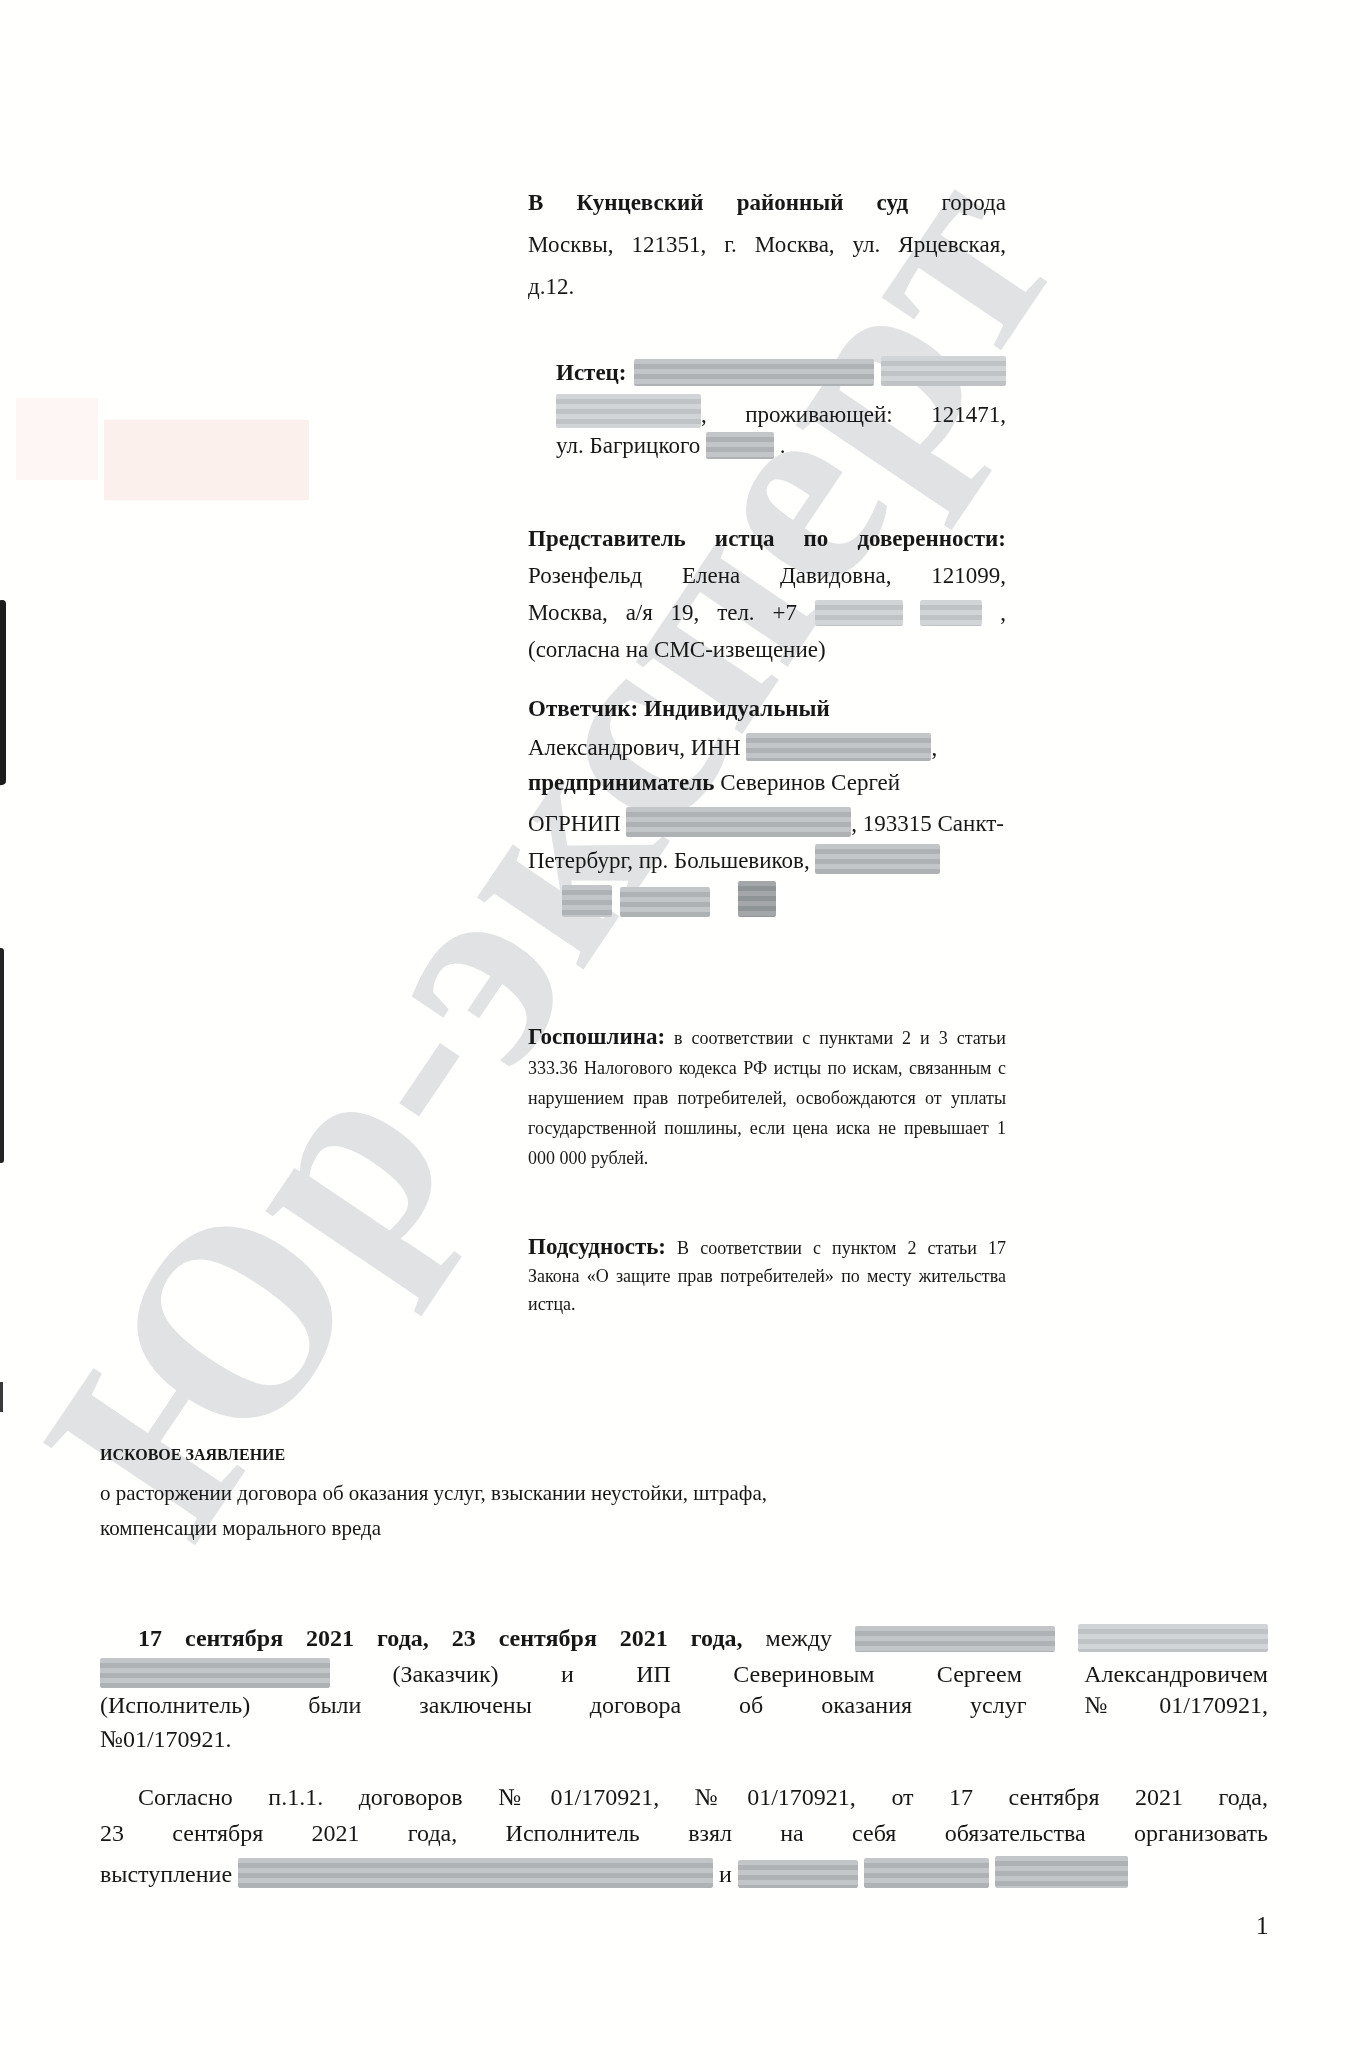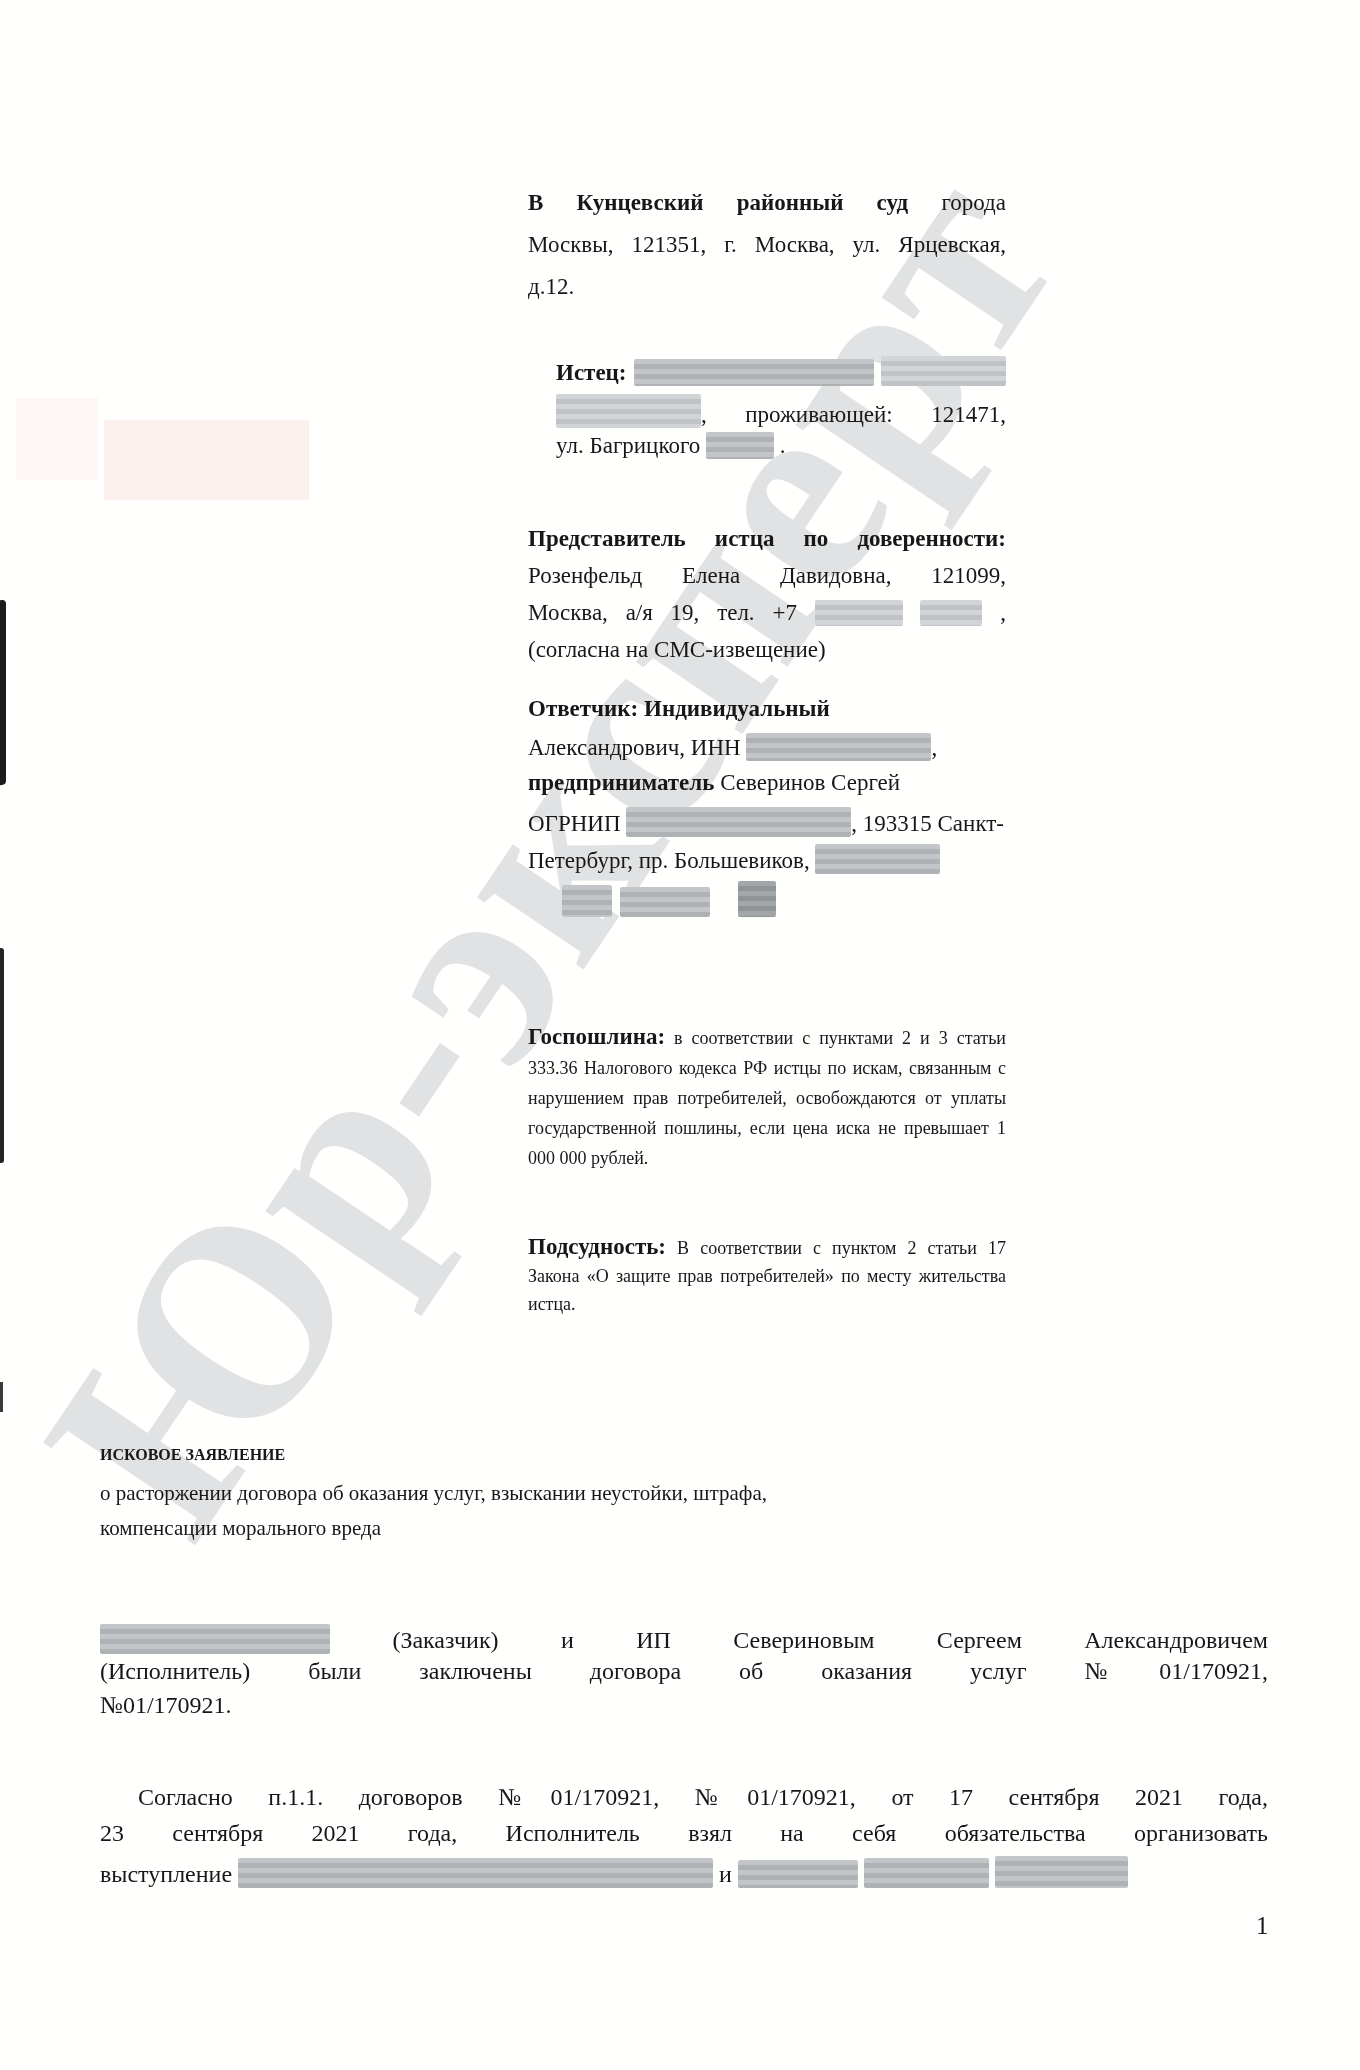--- a/index.html
+++ b/index.html
@@ -103,20 +103,21 @@
       <div class="line j"><span class="sm">Закона «О защите прав потребителей» по месту жительства</span></div>
       <div class="line"><span class="sm">истца.</span></div>
     </div>
 
   <div class="blk b-title" style="top:1446px">
       <div class="line"><span class="b ">ИСКОВОЕ ЗАЯВЛЕНИЕ</span></div>
       <div class="line"><span class="sm">о расторжении договора об оказания услуг, взыскании неустойки, штрафа,</span></div>
       <div class="line"><span class="sm">компенсации морального вреда</span></div>
     </div>
   <div class="blk bc b-p1" style="top:1624px">
+      <div class="line j ind"><span class="b ">17 сентября 2021 года, 23 сентября 2021 года,</span><span class=""> между </span><span class="redact mid" style="width: 200px; height: 26px;"></span><span class=""> </span><span class="redact light" style="width: 190px; height: 28px;"></span></div>
       <div class="line j"><span class="redact mid" style="width: 230px; height: 30px;"></span><span class=""> (Заказчик) и ИП Севериновым Сергеем Александровичем</span></div>
       <div class="line j"><span class="">(Исполнитель) были заключены договора об оказания услуг №01/170921,</span></div>
       <div class="line"><span class="">№01/170921.</span></div>
     </div>
   <div class="blk bc b-p2" style="top:1784px">
       <div class="line j ind"><span class="">Согласно п.1.1. договоров №01/170921, №01/170921, от 17 сентября 2021 года,</span></div>
       <div class="line j"><span class="">23 сентября 2021 года, Исполнитель взял на себя обязательства организовать</span></div>
       <div class="line"><span class="">выступление </span><span class="redact mid" style="width: 475px; height: 30px;"></span><span class=""> и </span><span class="redact mid" style="width: 120px; height: 28px;"></span><span class=""> </span><span class="redact mid" style="width: 125px; height: 30px;"></span><span class=""> </span><span class="redact mid" style="width: 133px; height: 32px;"></span></div>
     </div>
 

